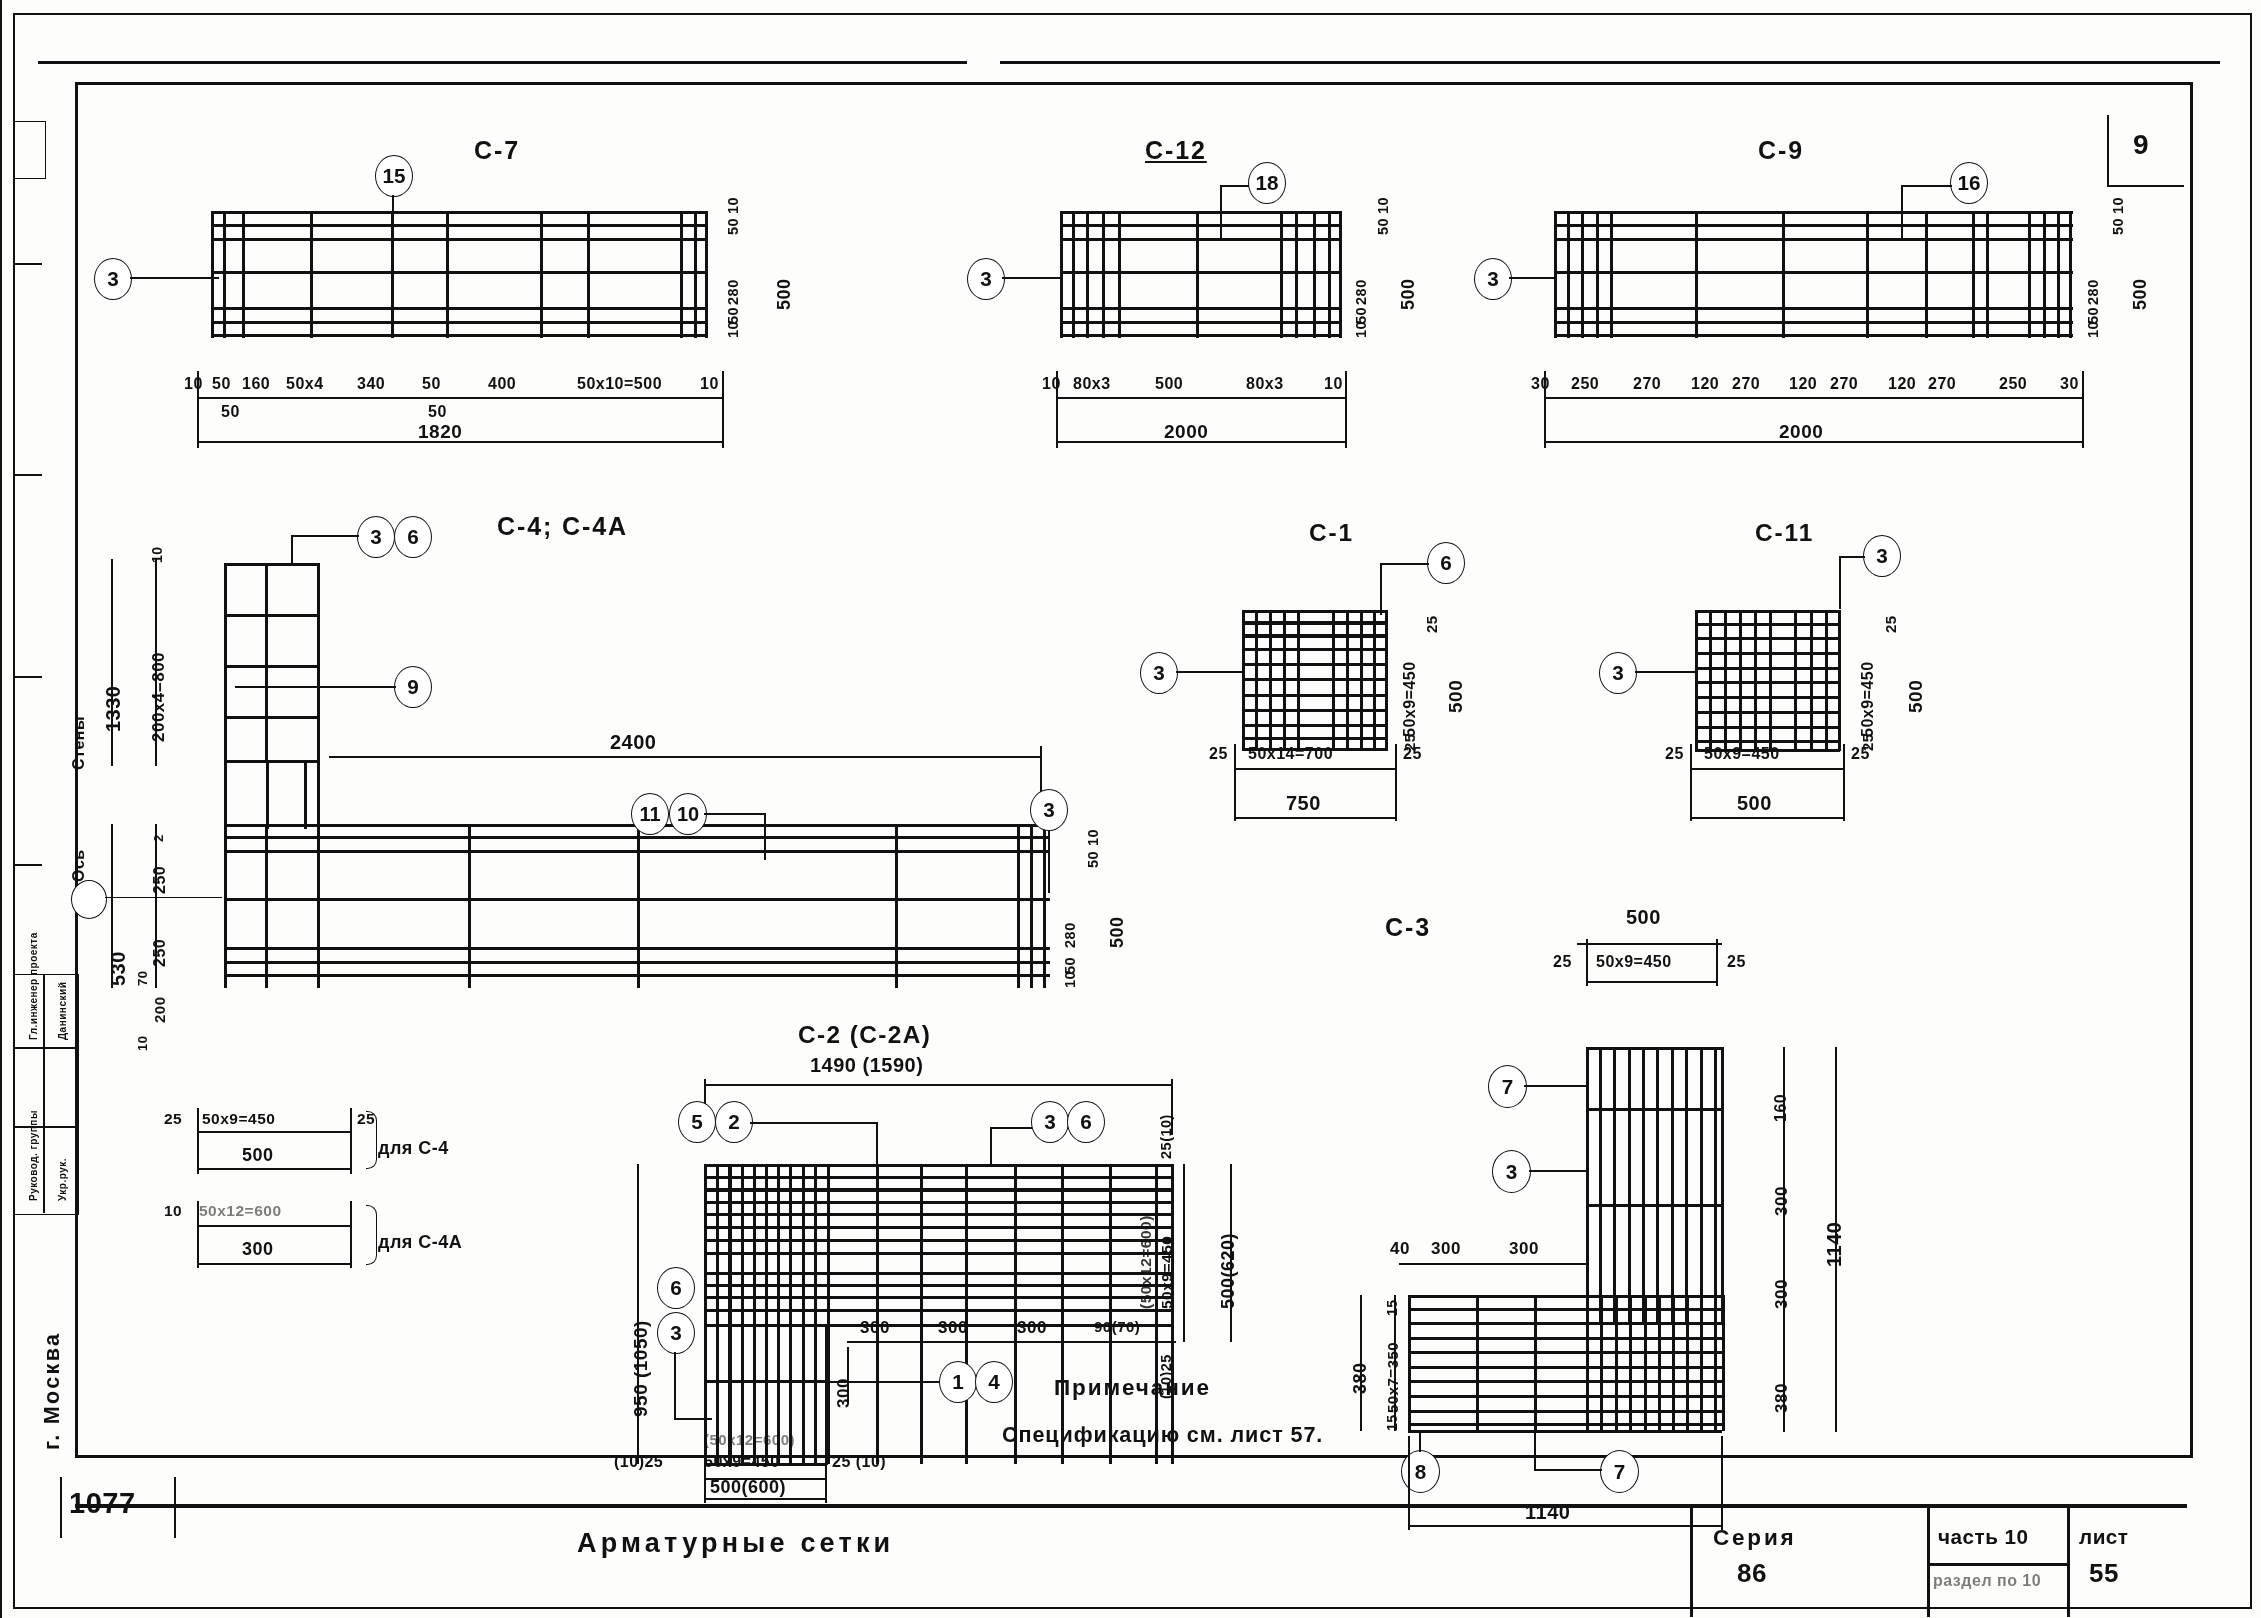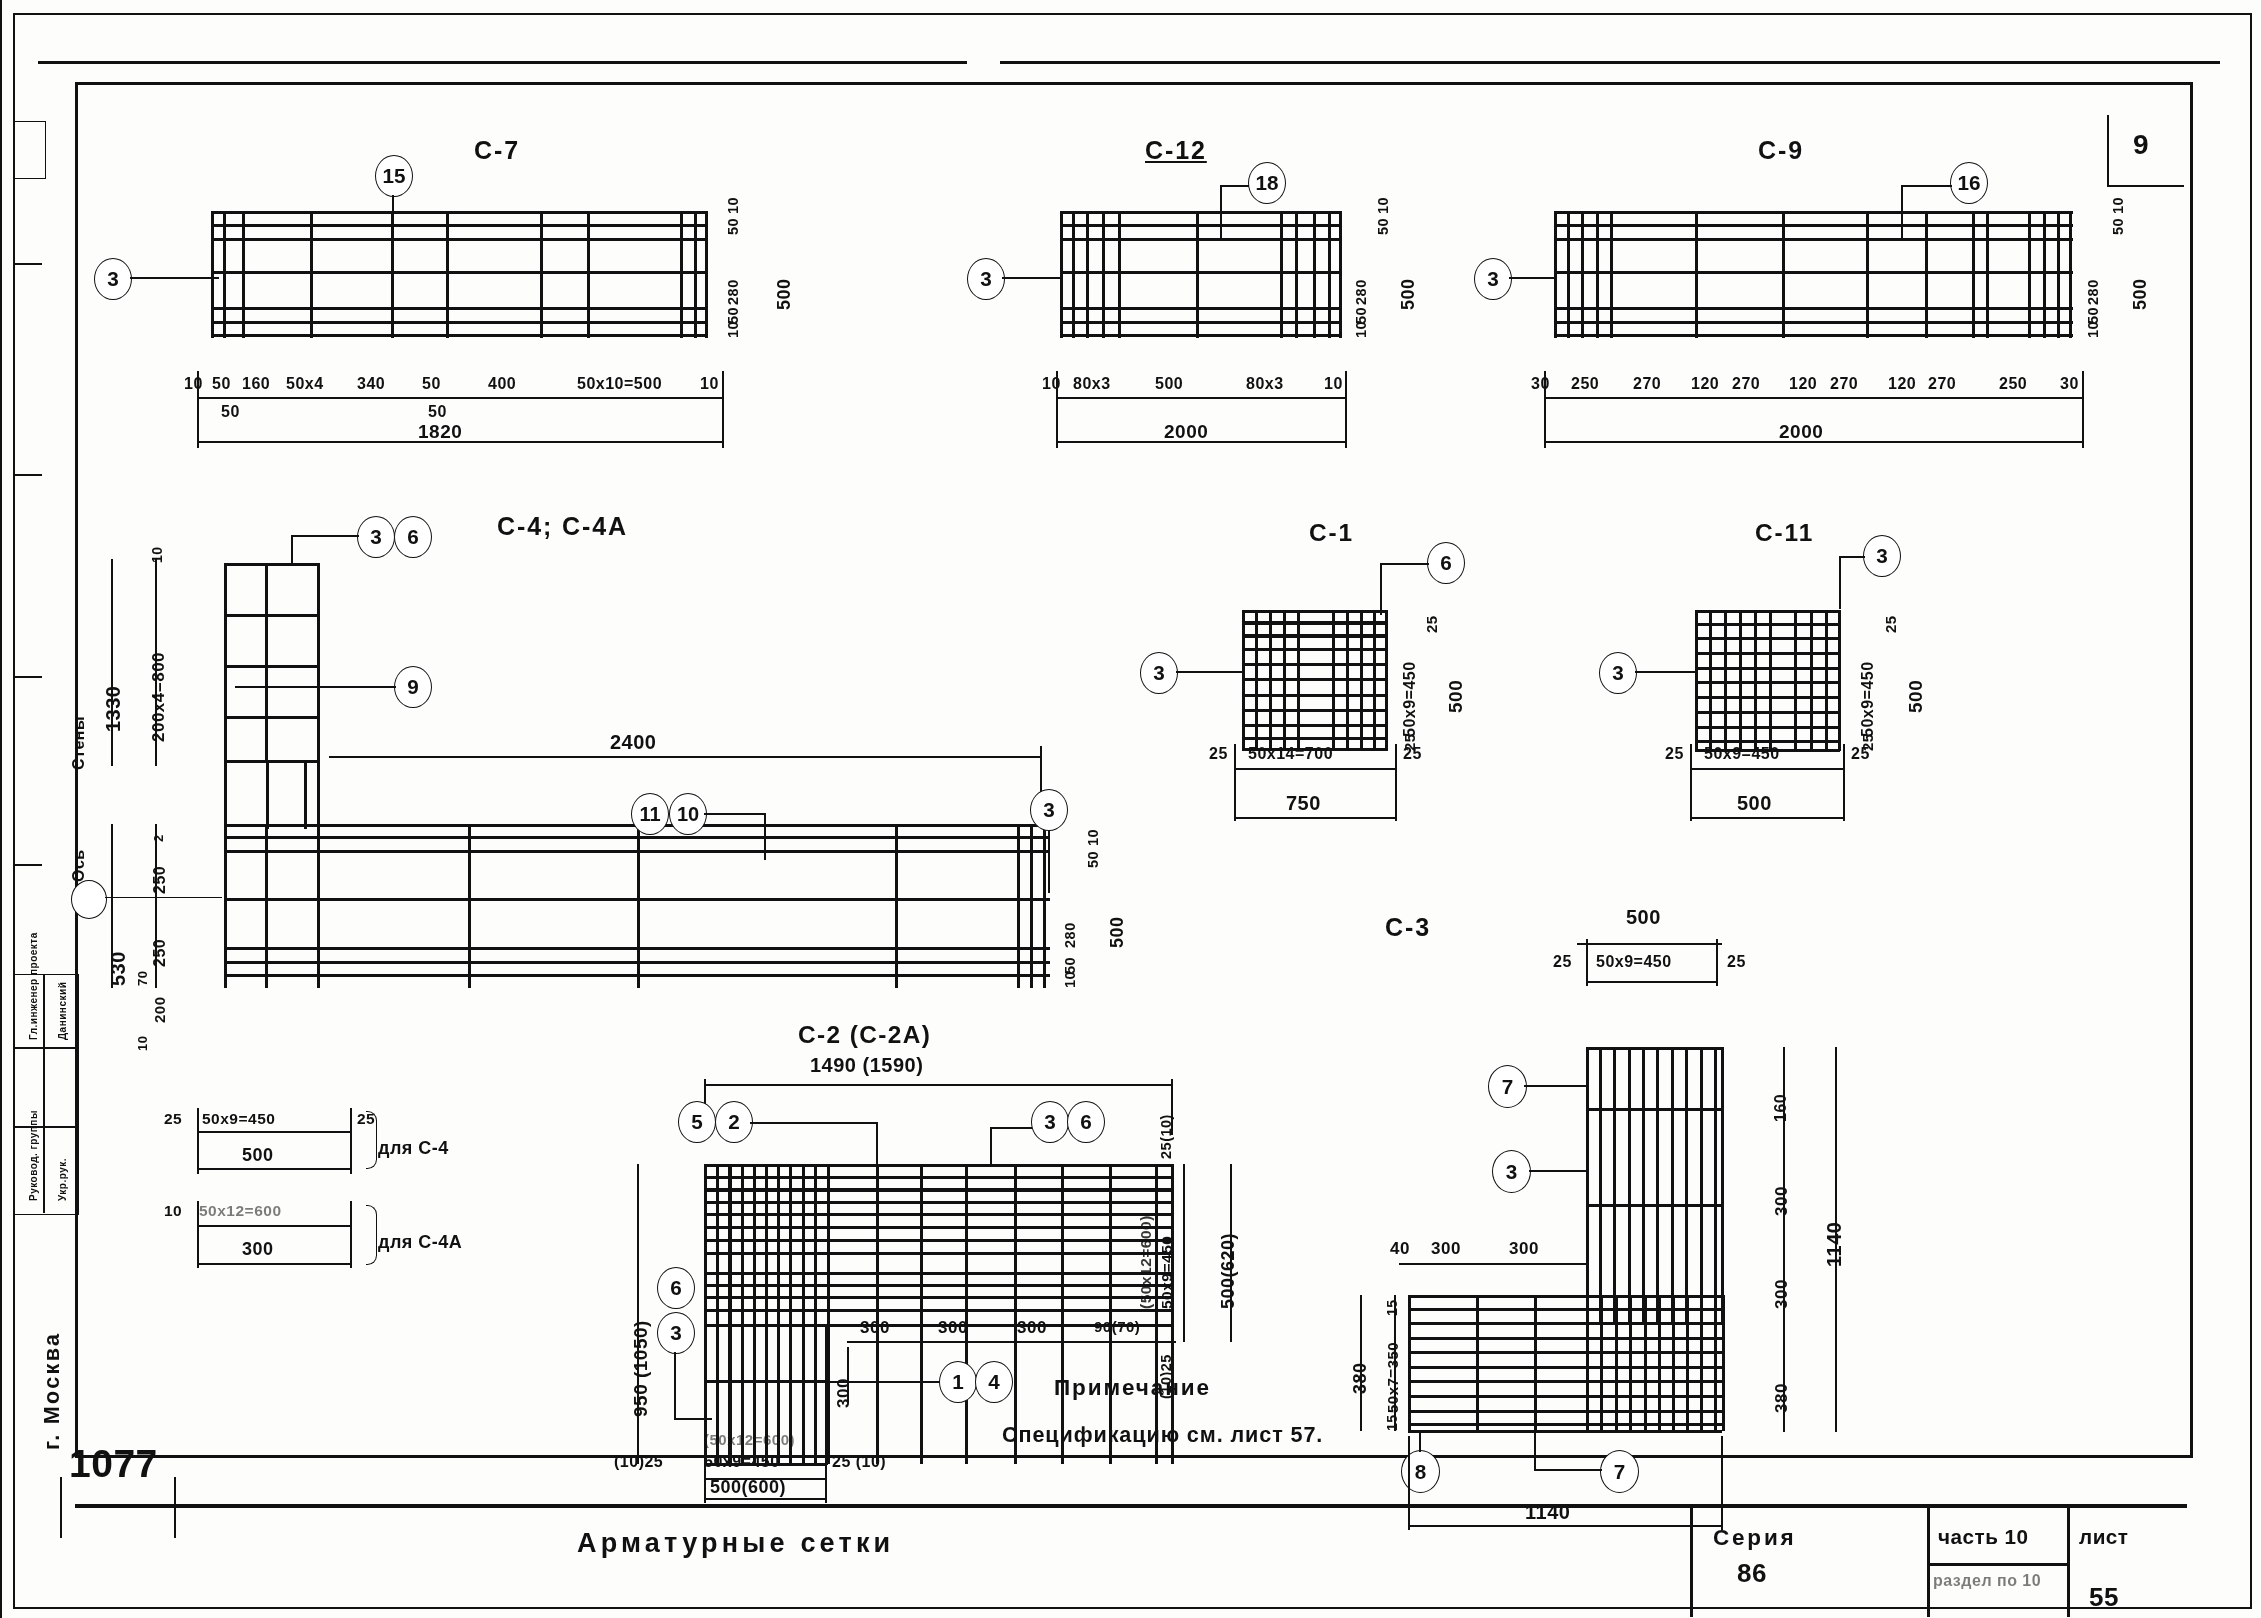--- a/index.html
+++ b/index.html
@@ -63,21 +63,21 @@
   <div class="txt rot" style="left:39px;top:1450px;font-size:21.6px;letter-spacing:2.3px;">г. Москва</div>
 
   <div class="ln lnh" style="left:14px;top:263px;width:28px;height:1.9px;"></div>
   <div class="ln lnh" style="left:14px;top:474px;width:28px;height:1.9px;"></div>
   <div class="ln lnh" style="left:14px;top:676px;width:28px;height:1.9px;"></div>
   <div class="ln lnh" style="left:14px;top:864px;width:28px;height:1.9px;"></div>
   <div class="abs" style="left:14px;top:121px;width:31px;height:56px;border:1.9px solid #111;border-left:none;"></div>
 
   <div class="ln lnv" style="left:60px;top:1477px;width:2.3px;height:61px;"></div>
   <div class="ln lnv" style="left:174px;top:1477px;width:2.3px;height:61px;"></div>
-  <div class="txt" style="left:69px;top:1442px;font-size:39px;">1077</div>
+  <div class="txt" style="left:69px;top:1487px;font-size:29px;">1077</div>
 
   <div class="txt" style="left:474px;top:136px;font-size:25px;letter-spacing:1.9px;">С-7</div>
 
   <div class="bal" style="left:375px;top:155px;width:36px;height:40px;font-size:20.7px;">15</div>
   <div class="leader" style="left:392px;top:195px;width:1.9px;height:47px;"></div>
 
   <div class="bal" style="left:94px;top:258px;width:36px;height:40px;font-size:20.7px;">3</div>
   <div class="leader" style="left:130px;top:277px;width:89px;height:1.9px;"></div>
 
   <div class="mesh" style="left:211px;top:211px;width:497px;height:127px;">
@@ -704,16 +704,16 @@
   <div class="txt" style="left:1713px;top:1525px;font-size:22.5px;letter-spacing:2.8px;">Серия</div>
   <div class="txt" style="left:1737px;top:1558px;font-size:26px;">86</div>
 
   <div class="ln lnv" style="left:1927px;top:1504px;width:2.8px;height:113px;"></div>
   <div class="txt" style="left:1938px;top:1525px;font-size:20.7px;">часть 10</div>
   <div class="ln lnh" style="left:1927px;top:1563px;width:141px;height:2.8px;"></div>
   <div class="txt" style="left:1933px;top:1572px;font-size:16px;opacity:.55;">раздел по 10</div>
 
   <div class="ln lnv" style="left:2067px;top:1504px;width:2.8px;height:113px;"></div>
   <div class="txt" style="left:2079px;top:1525px;font-size:20.7px;">лист</div>
-  <div class="txt" style="left:2089px;top:1558px;font-size:26px;margin-top:24px;">55</div>
+  <div class="txt" style="left:2089px;top:1558px;font-size:26px;">55</div>
 
 </div>
 
 
 </body></html>

